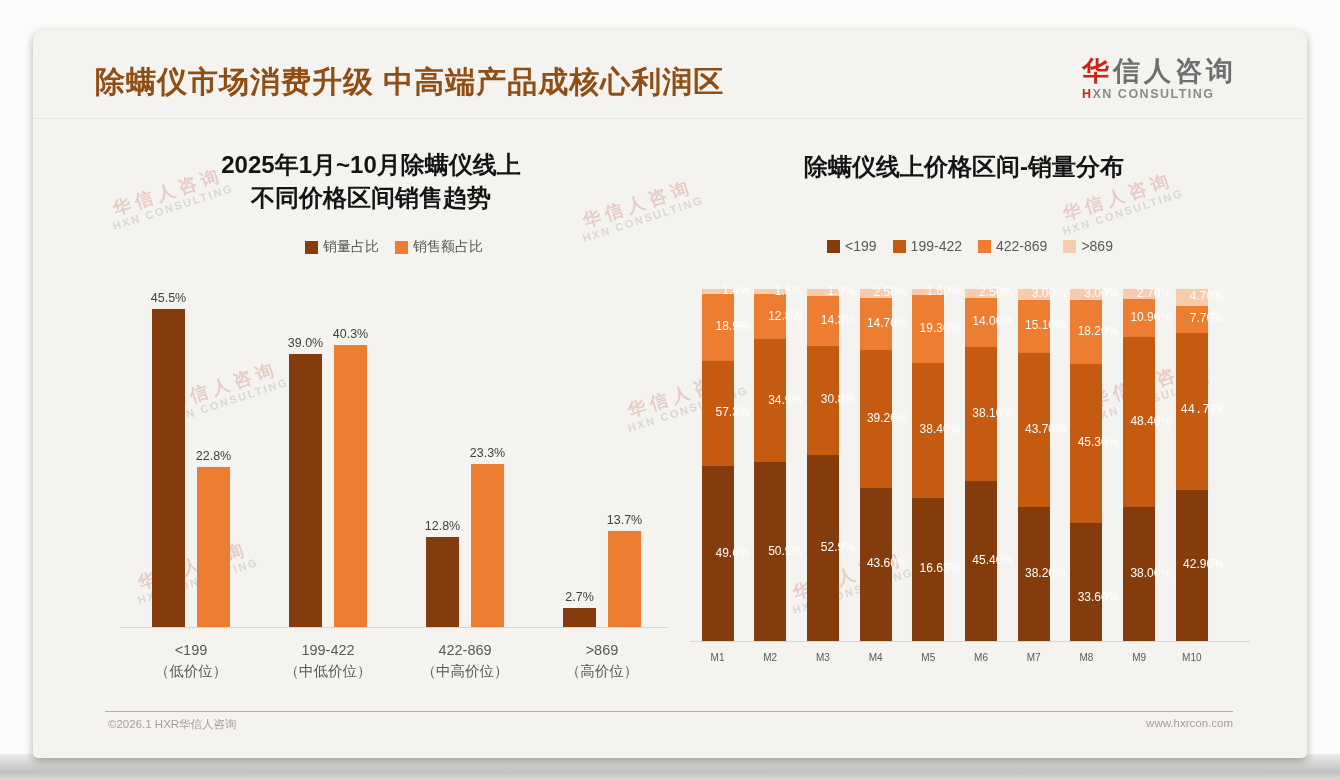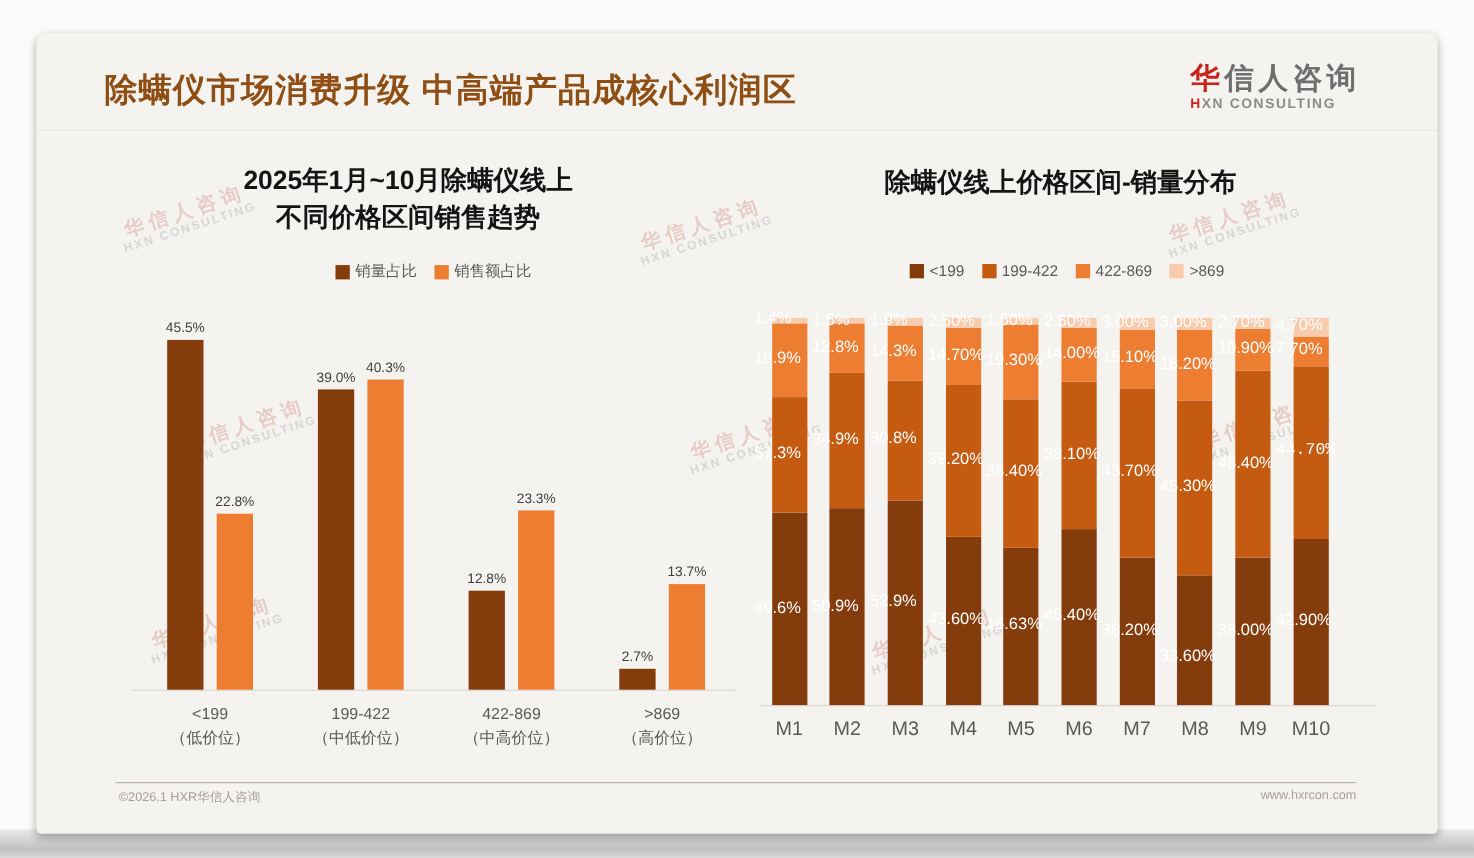--- a/index.html
+++ b/index.html
@@ -42,28 +42,28 @@
   }
   .legend .legend-item{display:flex;align-items:center;margin:0 8px;}
   .legend .swatch{width:13px;height:13px;display:inline-block;margin-right:5px;}
   .plot{position:absolute;border-bottom:1px solid #D8D5D1;}
   .bar{position:absolute;bottom:0;}
   .bar-value-label{
     position:absolute;font-size:12.5px;color:#3F3F3F;text-align:center;white-space:nowrap;
   }
   .seg{position:absolute;}
   .seg-label{
-    position:absolute;font-size:15px;color:#FFFFFF;text-align:left;
+    position:absolute;font-size:12px;color:#FFFFFF;text-align:right;
     white-space:nowrap;line-height:14px;
   }
   .cat-label{
     position:absolute;text-align:center;font-size:14.5px;color:#595959;line-height:21px;white-space:nowrap;
   }
   .x-label{
-    position:absolute;text-align:center;font-size:18px;color:#595959;white-space:nowrap;
+    position:absolute;text-align:center;font-size:10px;color:#595959;white-space:nowrap;
   }
   .footer-divider{
     position:absolute;left:105px;top:711px;width:1128px;height:1px;background:#9A897B;opacity:0.65;
   }
   .footer-text{position:absolute;top:717px;font-size:11.5px;color:#A79E94;}
   .footer-left{left:108px;}
   .footer-right{right:107px;}
   .wm{
     position:absolute;transform:translate(-50%,-50%) rotate(-18deg);
     text-align:center;pointer-events:none;

